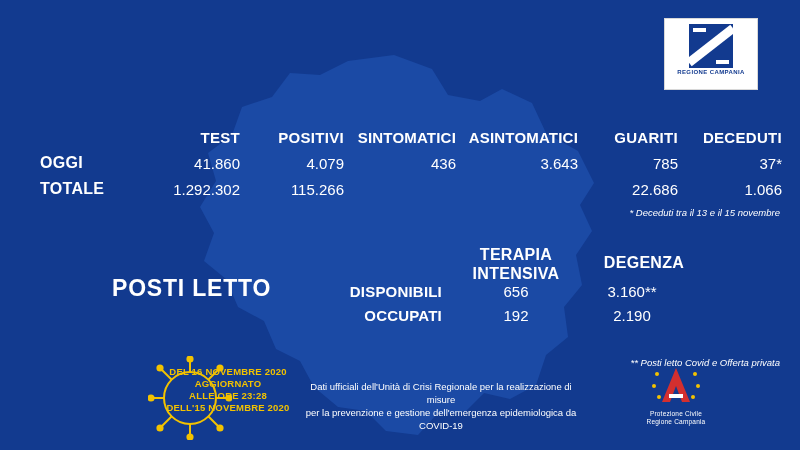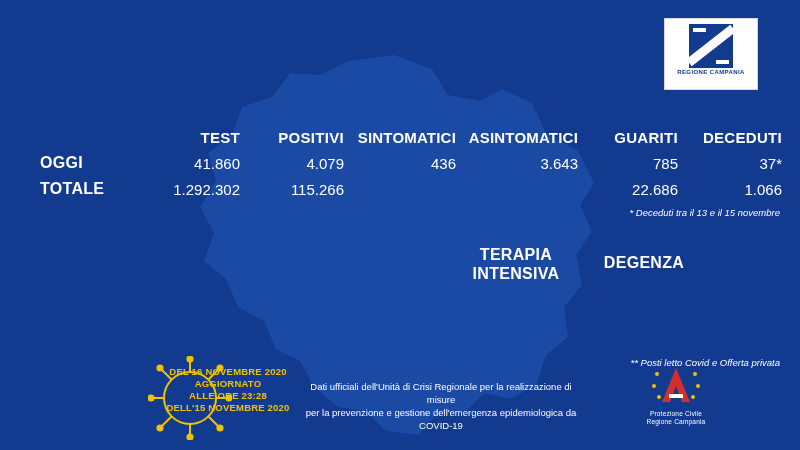--- a/index.html
+++ b/index.html
@@ -287,27 +287,40 @@
         <td class="num"></td>
         <td class="num"></td>
         <td class="num">22.686</td>
         <td class="num">1.066</td>
       </tr>
     </tbody>
   </table>
 
   <div class="note1">* Deceduti tra il 13 e il 15 novembre</div>
 
+  <div class="posti-letto-label">POSTI LETTO</div>
 
   <div class="pl-head-ti">
     <div>TERAPIA</div>
     <div>INTENSIVA</div>
   </div>
   <div class="pl-head-deg">DEGENZA</div>
 
+  <div class="pl-rows">
+    <div class="pl-row">
+      <div class="pl-rowlbl">DISPONIBILI</div>
+      <div class="pl-ti">656</div>
+      <div class="pl-deg">3.160**</div>
+    </div>
+    <div class="pl-row">
+      <div class="pl-rowlbl">OCCUPATI</div>
+      <div class="pl-ti">192</div>
+      <div class="pl-deg">2.190</div>
+    </div>
+  </div>
 
   <div class="note2">** Posti letto Covid e Offerta privata</div>
 
   <div class="virus">
     <svg viewBox="0 0 84 84" xmlns="http://www.w3.org/2000/svg">
       <g stroke="#f2c200" stroke-width="2" fill="none">
         <circle cx="42" cy="42" r="26"></circle>
         <line x1="42" y1="16" x2="42" y2="4"></line>
           <circle cx="42" cy="3" r="2.6" fill="#f2c200"></circle>
         <line x1="42" y1="68" x2="42" y2="80"></line>

